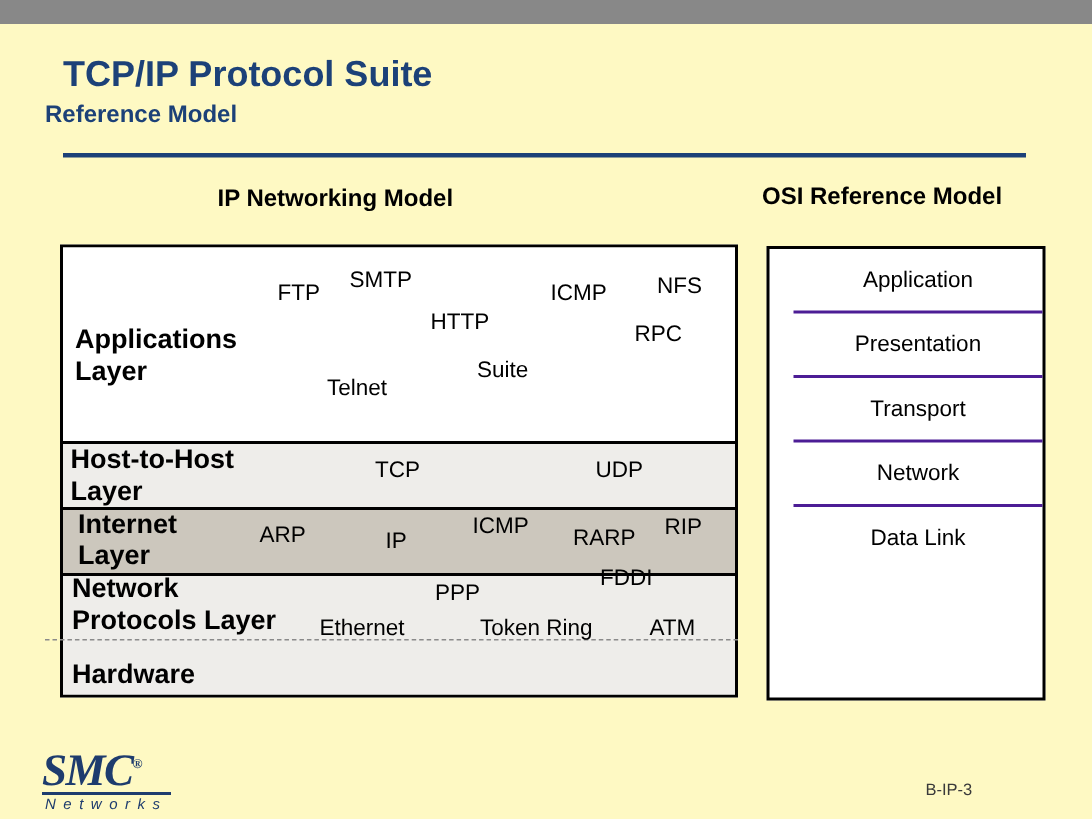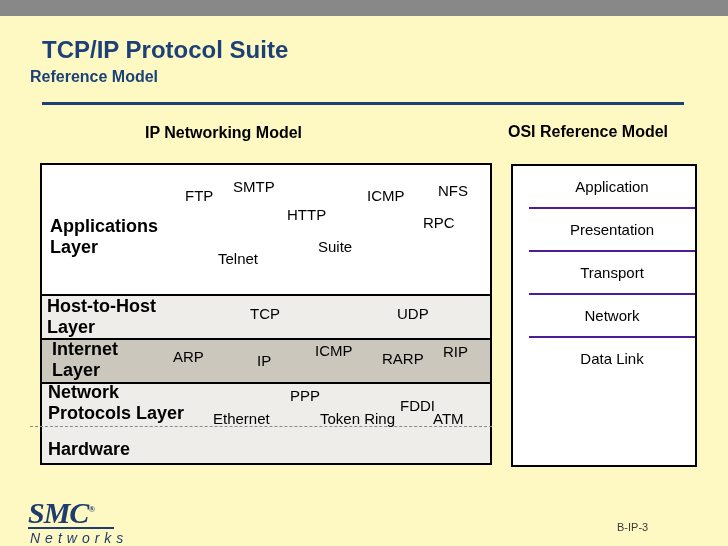--- a/index.html
+++ b/index.html
@@ -34,21 +34,21 @@
   .lbl-hardware{left:6px;top:274px;}
   
   .osi-box{position:absolute;left:511px;top:148px;width:166px;height:299px;border:2px solid #000;background:#fff;display:flex;flex-direction:column;padding-left:16px;}
   .osi-row{height:41px;display:flex;align-items:center;justify-content:center;font-size:15px;}
   .osi-row + .osi-row{border-top:2px solid #4c1d95;}
   
   .logo{position:absolute;left:28px;top:480px;width:88px;color:#1e3c6e;font-style:italic;}
   .logo-brand{font-family:"Liberation Serif",serif;font-weight:bold;font-size:30px;line-height:26px;letter-spacing:-1px;}
   .logo-reg{font-size:9px;vertical-align:super;letter-spacing:0;}
   .logo-rule{height:2px;background:#1e3c6e;width:86px;margin-top:1px;}
-  .logo-tagline{font-size:14px;letter-spacing:5px;margin-top:1px;padding-left:2px;}
+  .logo-tagline{font-size:10px;letter-spacing:5px;margin-top:1px;padding-left:2px;}
   .page-number{position:absolute;left:617px;top:505px;font-size:11px;color:#3a3a3a;}
 </style>
 </head>
 <body>
 
 <div class="slide">
 
   <div class="title">TCP/IP Protocol Suite</div>
   <div class="subtitle">Reference Model</div>
   <div class="title-rule"></div>
@@ -91,21 +91,21 @@
     <span class="proto" style="left:208px;top:140px">TCP</span>
     <span class="proto" style="left:355px;top:140px">UDP</span>
 
     <span class="proto" style="left:131px;top:183px">ARP</span>
     <span class="proto" style="left:215px;top:187px">IP</span>
     <span class="proto" style="left:273px;top:177px">ICMP</span>
     <span class="proto" style="left:340px;top:185px">RARP</span>
     <span class="proto" style="left:401px;top:178px">RIP</span>
 
     <span class="proto" style="left:248px;top:222px">PPP</span>
-    <span class="proto" style="left:358px;top:232px">FDDI</span>
+    <span class="proto" style="left:358px;top:212px">FDDI</span>
     <span class="proto" style="left:171px;top:245px">Ethernet</span>
     <span class="proto" style="left:278px;top:245px">Token Ring</span>
     <span class="proto" style="left:391px;top:245px">ATM</span>
   </div>
 
   <div class="osi-box">
     <div class="osi-row">Application</div>
     <div class="osi-row">Presentation</div>
     <div class="osi-row">Transport</div>
     <div class="osi-row">Network</div>

